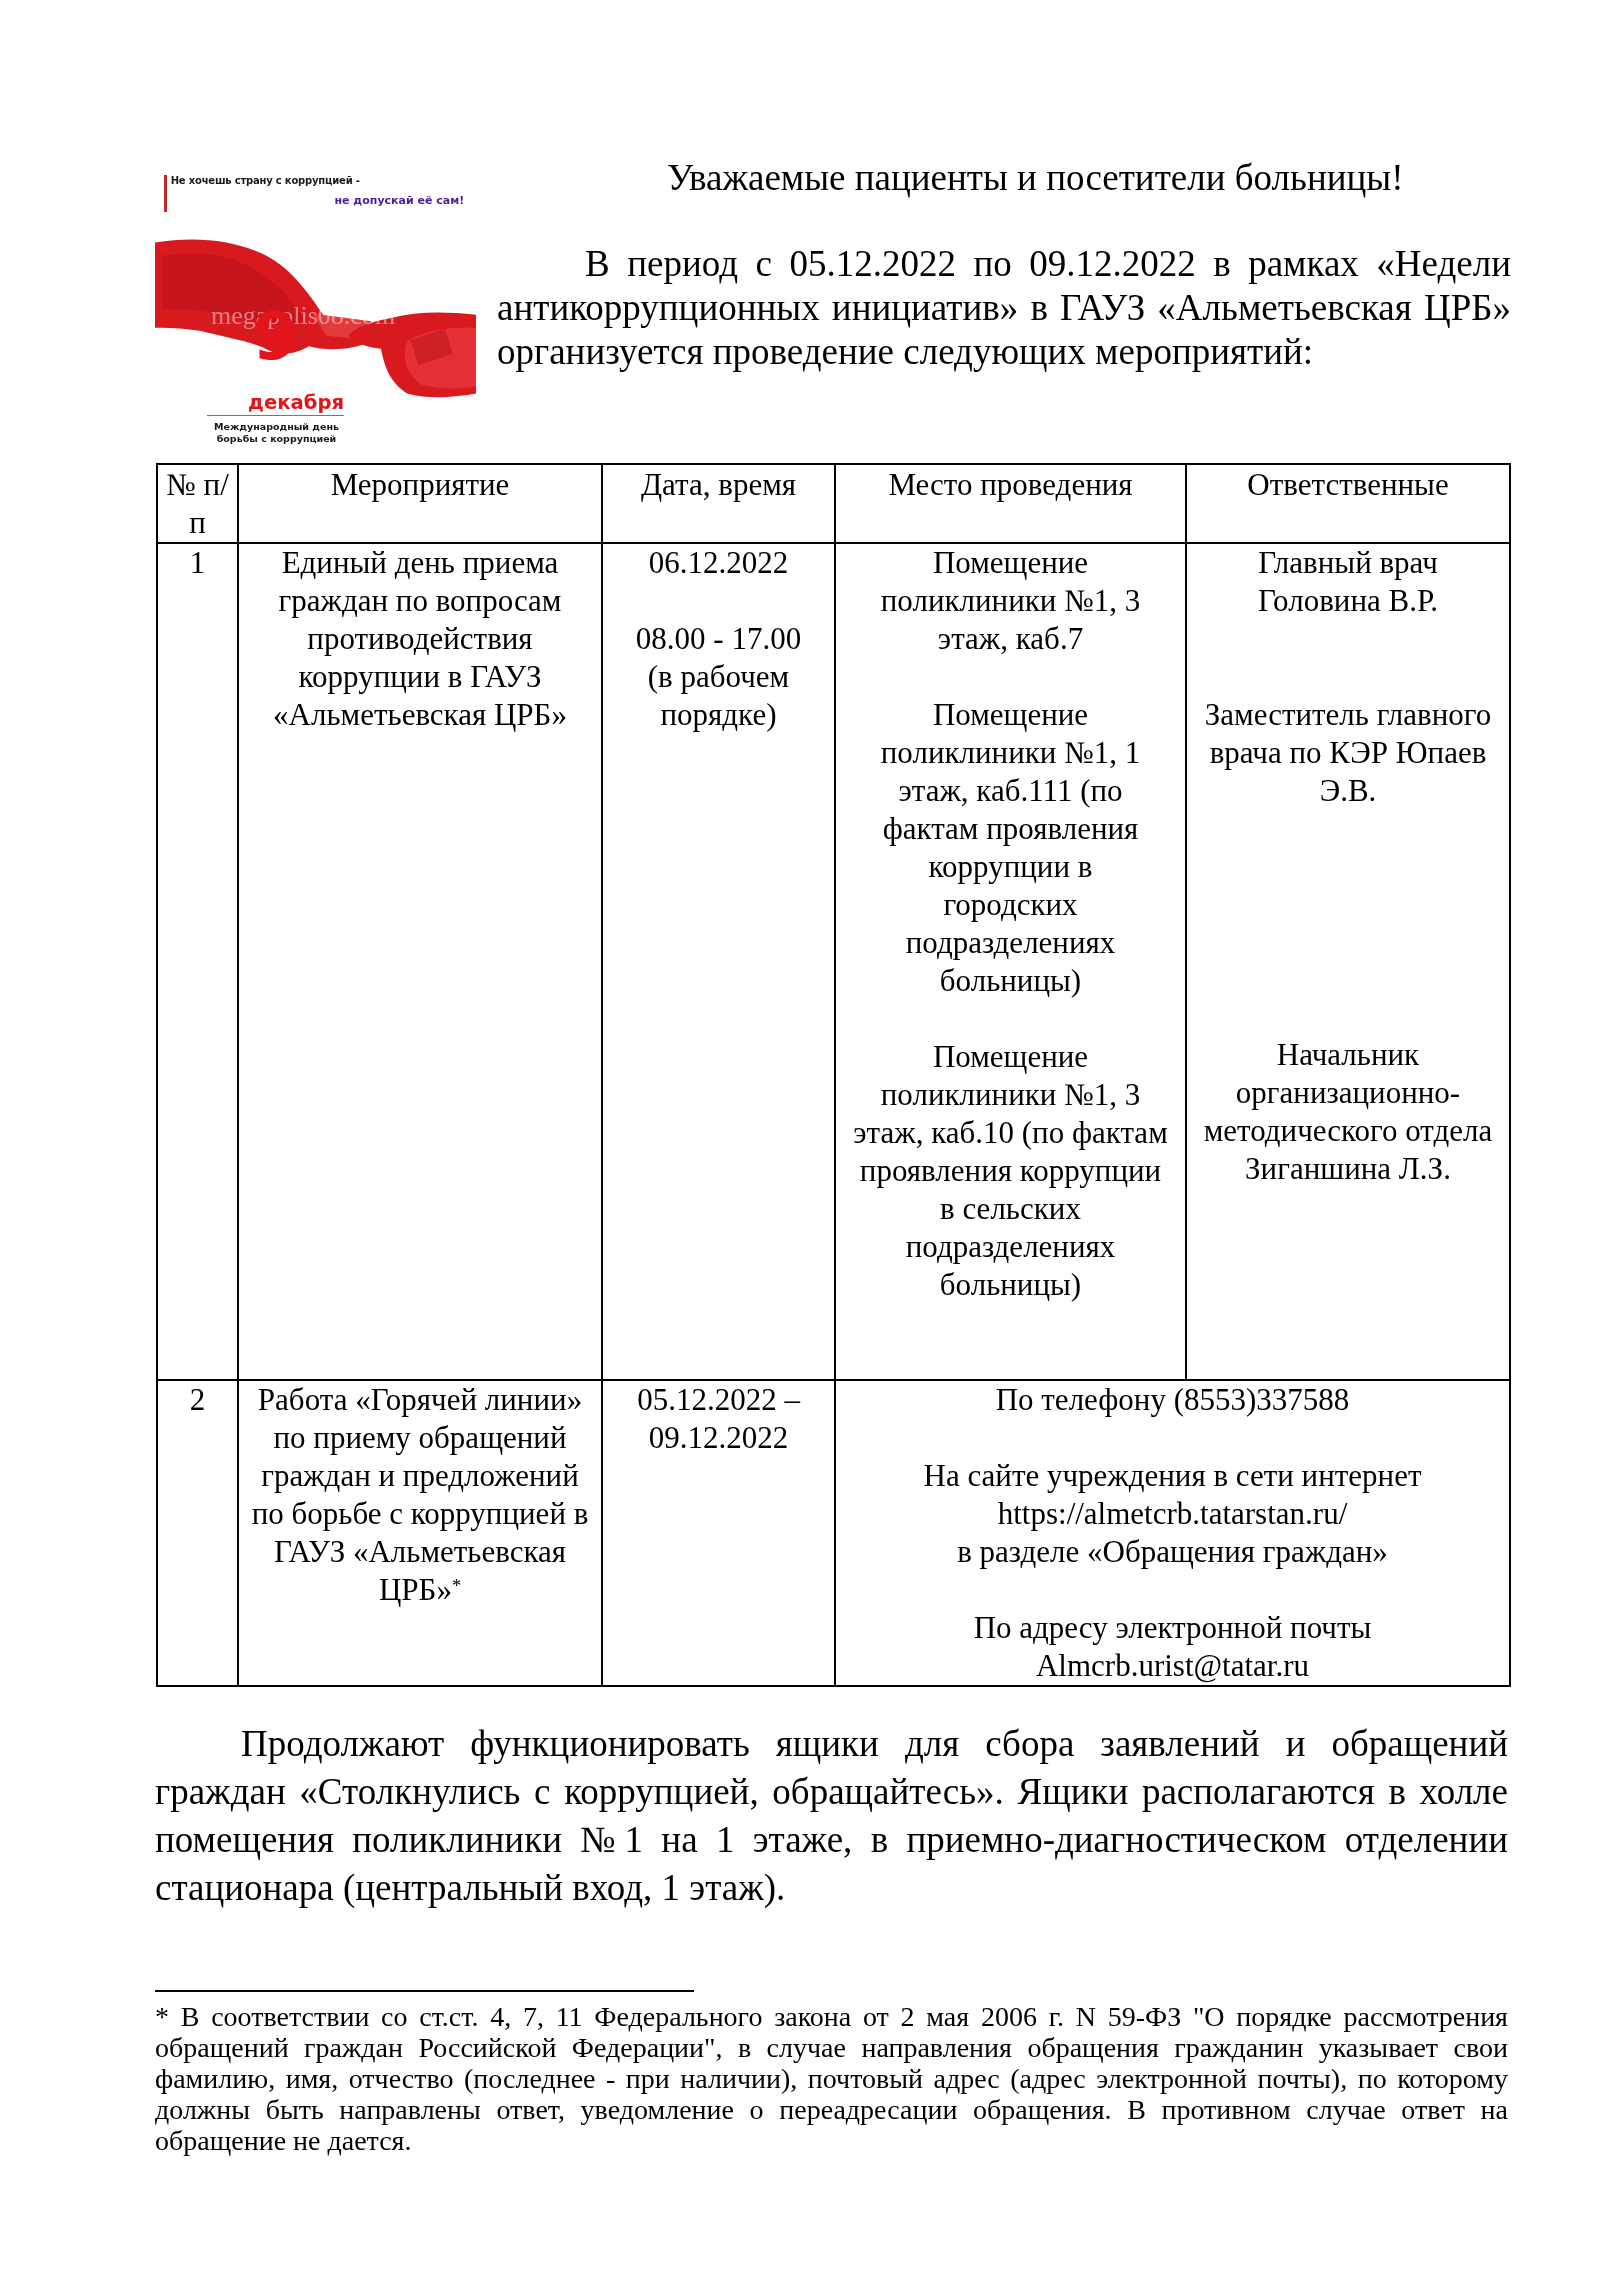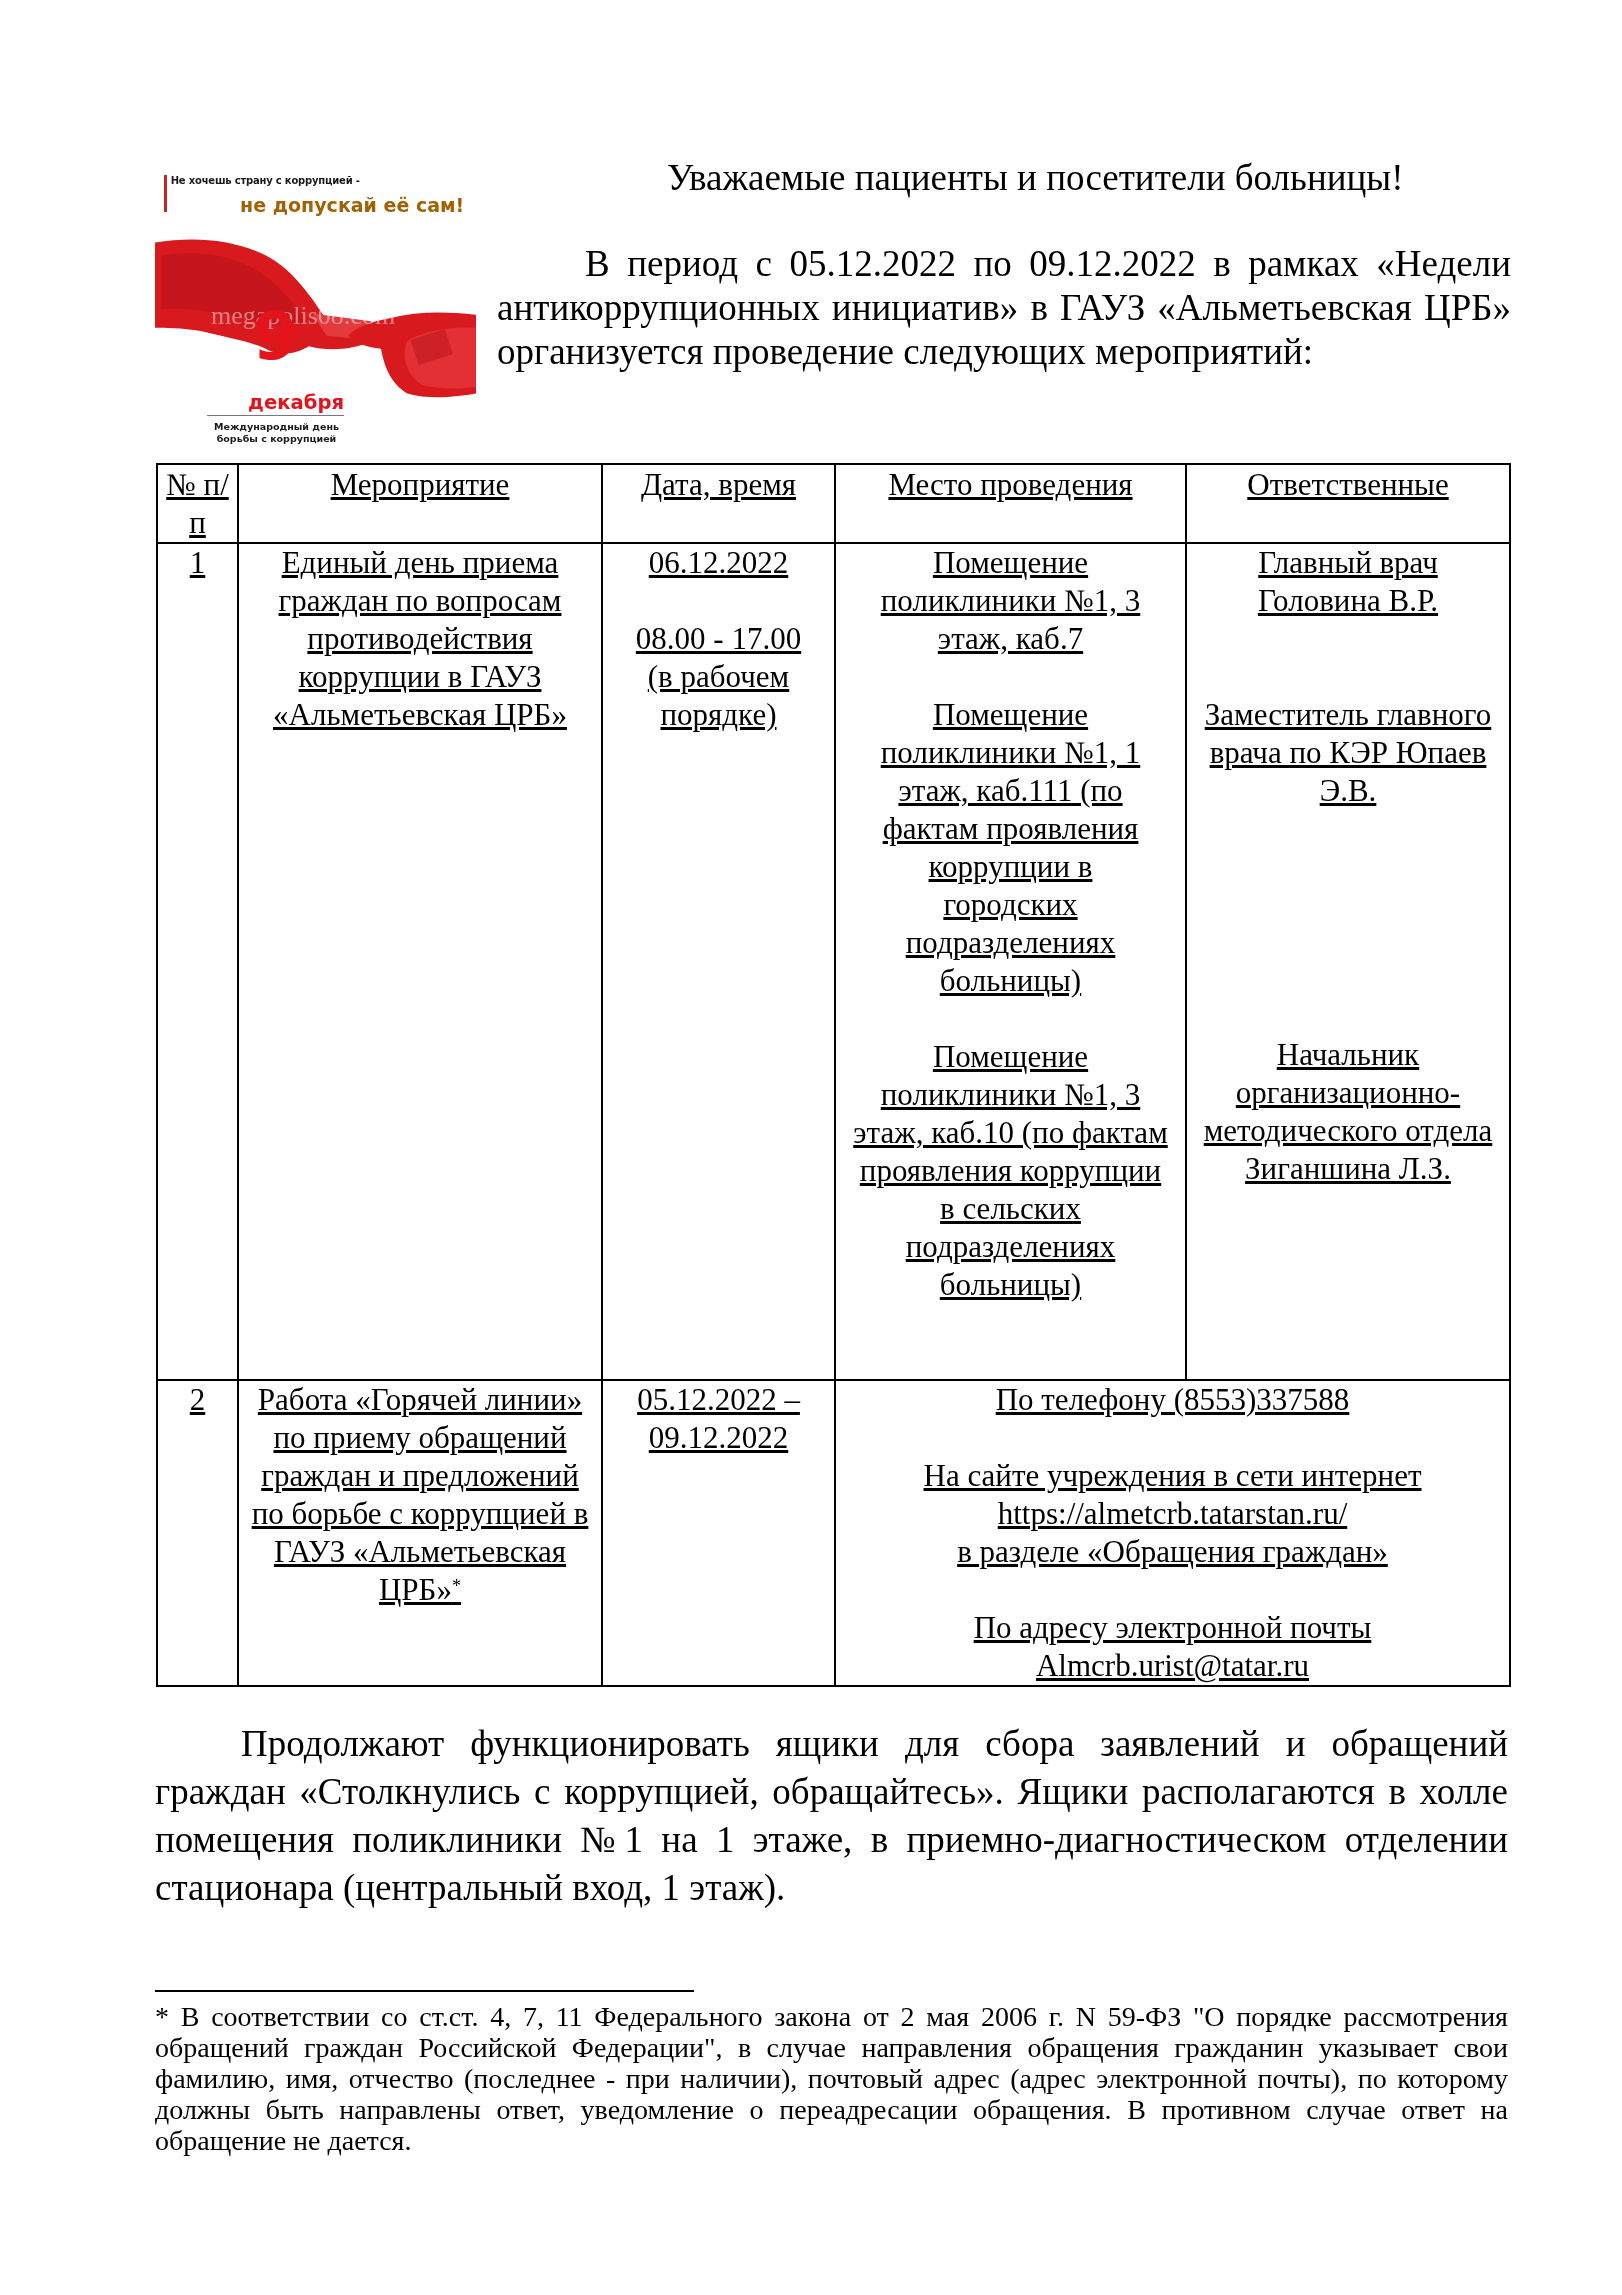--- a/index.html
+++ b/index.html
@@ -6,33 +6,33 @@
   body {
     width: 1623px; height: 2295px; position: relative; overflow: hidden;
     font-family: "Liberation Serif", "DejaVu Serif", serif; color: #000;
   }
   .abs { position: absolute; }
 
   
   #poster { left: 155px; top: 157px; width: 321px; height: 294px; background: #fff; overflow: hidden; }
   #poster .bar { position: absolute; left: 9.2px; top: 18.3px; width: 2.6px; height: 37px; background: #c0272d; }
   #poster .slogan1 { position: absolute; left: 15.7px; top: 18.3px; font-family: "DejaVu Sans", sans-serif; font-weight: bold; font-size: 10px; color: #1a1a1a; white-space: nowrap; letter-spacing: -0.2px; }
-  #poster .slogan2 { position: absolute; right: 11.8px; top: 37px; font-family: "DejaVu Sans", sans-serif; font-weight: bold; font-size: 19px; color: #a16207; white-space: nowrap; }
+  #poster .slogan2 { position: absolute; right: 11.8px; top: 37px; font-family: "DejaVu Sans", sans-serif; font-weight: bold; font-size: 11px; color: #4c1d95; white-space: nowrap; }
   #poster .hands { position: absolute; left: 0; top: 79px; width: 321px; height: 164px; }
   #poster .nine { position: absolute; left: 65px; top: 147px; width: 111px; text-align: center; font-family: "DejaVu Sans", sans-serif; font-weight: bold; font-size: 65px; color: #e3141b; line-height: 1; }
   #poster .month { position: absolute; left: 52px; top: 236px; width: 137px; text-align: right; font-family: "DejaVu Sans", sans-serif; font-weight: bold; font-size: 19.6px; color: #e3141b; line-height: 1; border-bottom: 1.3px solid #777; padding-bottom: 2px; }
   #poster .intl { position: absolute; left: 46px; top: 264px; width: 151px; text-align: center; font-family: "DejaVu Sans", sans-serif; font-weight: bold; font-size: 9.5px; color: #1a1a1a; line-height: 1.25; }
   #poster .watermark { position: absolute; left: 56px; top: 144px; font-family: "Liberation Serif", serif; font-size: 26px; color: rgba(255,255,255,0.45); white-space: nowrap; }
 
   
   #greeting { left: 484px; top: 156px; width: 1047px; font-size: 37px; line-height: 44px; text-align: left; padding-left: 183px; box-sizing: border-box; }
   #intro { left: 497px; top: 242px; width: 1014px; font-size: 37px; line-height: 44px; text-align: justify; text-indent: 88px; }
 
   
-  #events-table { left: 156px; top: 463px; width: 1353px; border-collapse: collapse; font-size: 31px; line-height: 38px; table-layout: fixed; text-decoration: underline; }
+  #events-table { left: 156px; top: 463px; width: 1353px; border-collapse: collapse; font-size: 31px; line-height: 38px; table-layout: fixed; }
   #events-table th, #events-table td { border: 2px solid #000; vertical-align: top; text-align: center; padding: 0 6.5px; font-weight: normal; }
   #events-table thead th { height: 75px; padding-top: 1.3px; }
   .gap { height: 38px; }
   sup.fn { font-size: 18.3px; vertical-align: top; position: relative; top: -3.9px; }
 
   
   #closing { left: 155px; top: 1720px; width: 1353px; font-size: 37px; line-height: 48px; text-align: justify; text-indent: 86px; }
 
   
   #fn-rule { left: 155px; top: 1990px; width: 539px; height: 2px; background: #000; }

